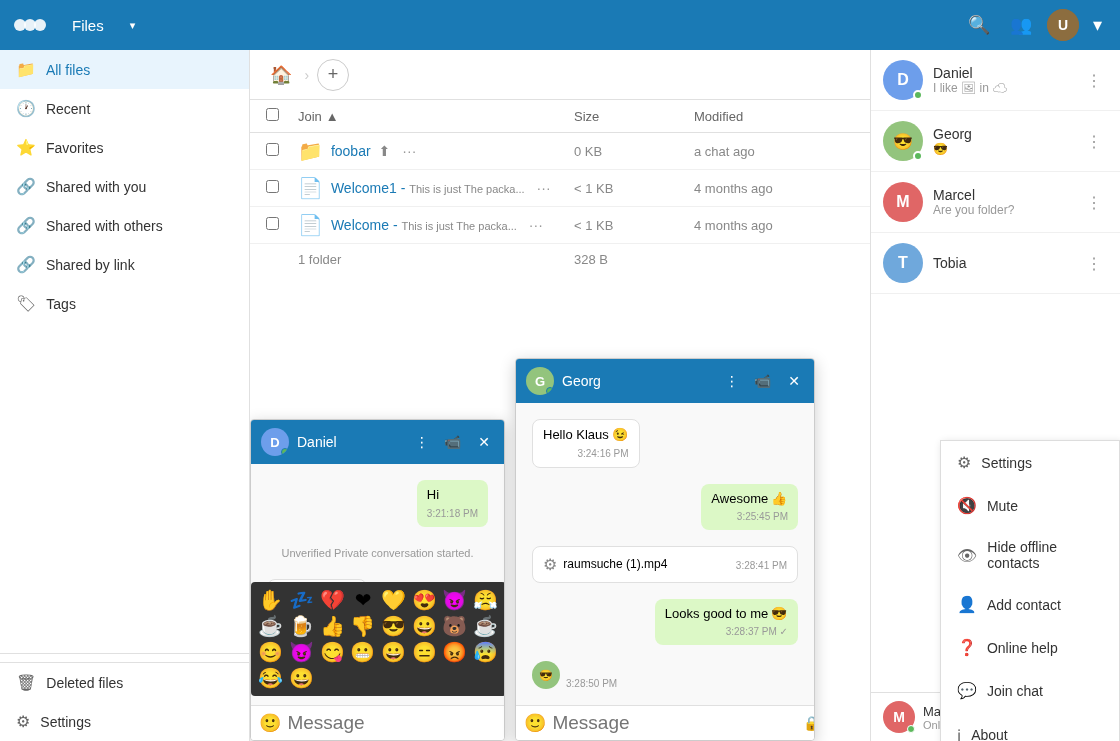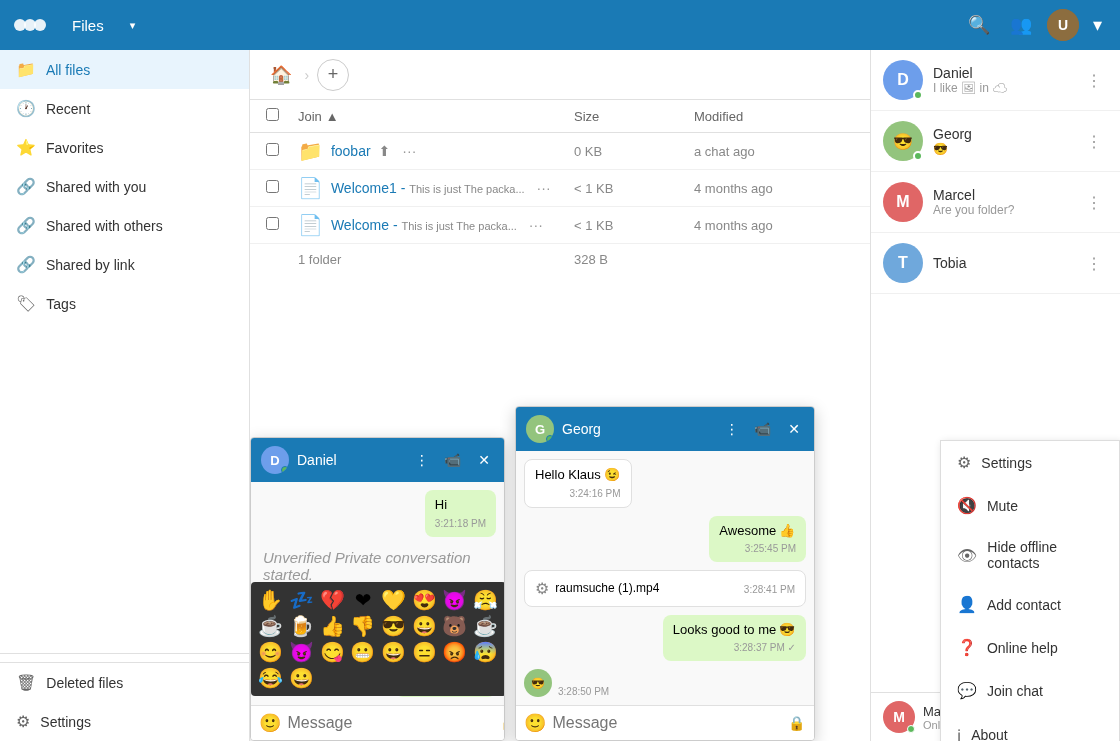--- a/index.html
+++ b/index.html
@@ -229,25 +229,25 @@
       width: 8px; height: 8px; border-radius: 50%;
       background: #5cb85c;
       position: absolute; bottom: 0; right: 0;
       border: 1px solid #1a7ab5;
     }
     .chat-name { flex: 1; font-size: 14px; font-weight: 500; }
     .chat-header-btn { background: none; border: none; color: #fff; cursor: pointer; font-size: 14px; padding: 2px 4px; }
     .chat-messages {
       flex: 1;
       overflow-y: auto;
-      padding: 8px;
+      padding: 16px;
       background: #f9f9f9;
       display: flex;
       flex-direction: column;
-      gap: 8px;
+      gap: 16px;
       min-height: 200px;
       max-height: 330px;
     }
     .msg-bubble {
       max-width: 85%;
       padding: 6px 10px;
       border-radius: 8px;
       font-size: 13px;
       line-height: 1.4;
       position: relative;
@@ -261,39 +261,39 @@
       border: 1px solid #e0e0e0;
       align-self: flex-start;
     }
     .msg-time {
       font-size: 10px;
       color: #999;
       margin-top: 2px;
       text-align: right;
     }
     .msg-system {
-      font-size: 15px;
+      font-size: 11px;
       color: #999;
-      font-style: italic;
+      text-align: center;
       padding: 4px;
     }
     .chat-input-area {
       display: flex;
       align-items: center;
       padding: 6px 8px;
       border-top: 1px solid #e0e0e0;
       background: #fff;
       gap: 6px;
     }
     .chat-emoji-btn { background: none; border: none; cursor: pointer; font-size: 18px; color: #999; }
     .chat-input {
       flex: 1;
       border: none;
       outline: none;
-      font-size: 16px;
+      font-size: 19px;
       color: #a21caf;
       background: transparent;
     }
     .chat-lock-icon { color: #ccc; font-size: 14px; }
     .emoji-picker {
       position: absolute;
       bottom: 44px;
       left: 0;
       width: 255px;
       background: #333;

